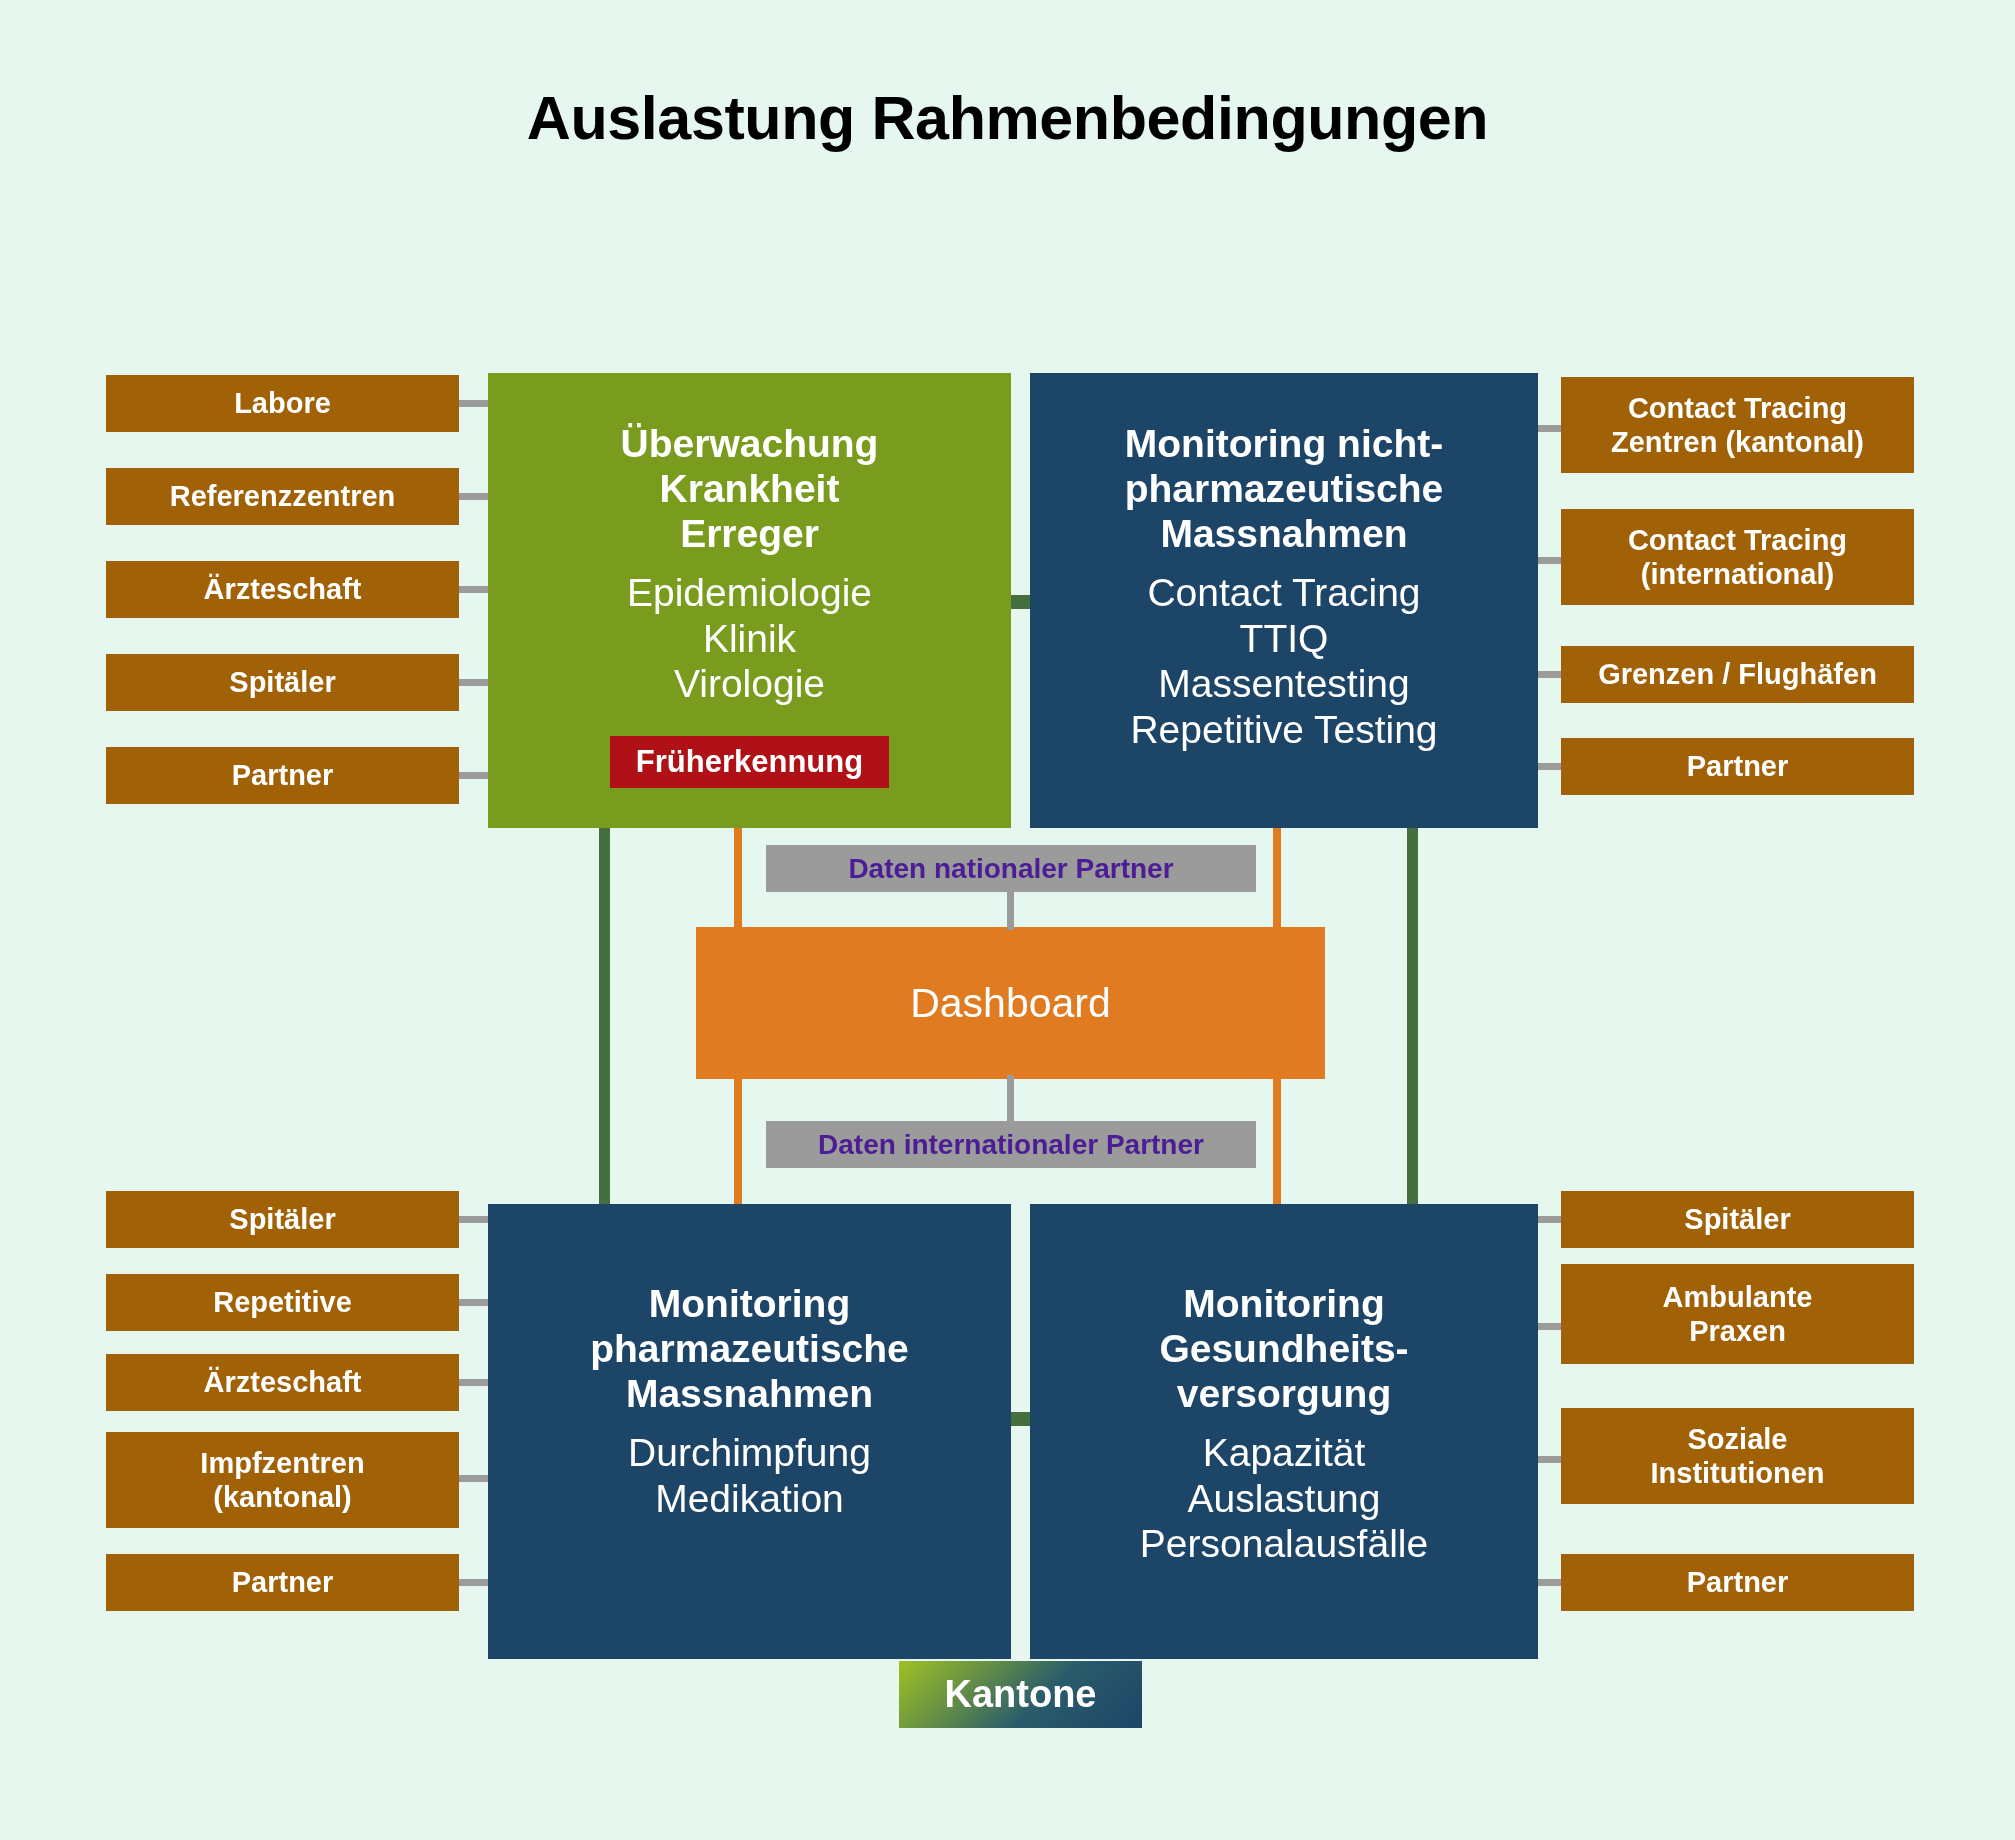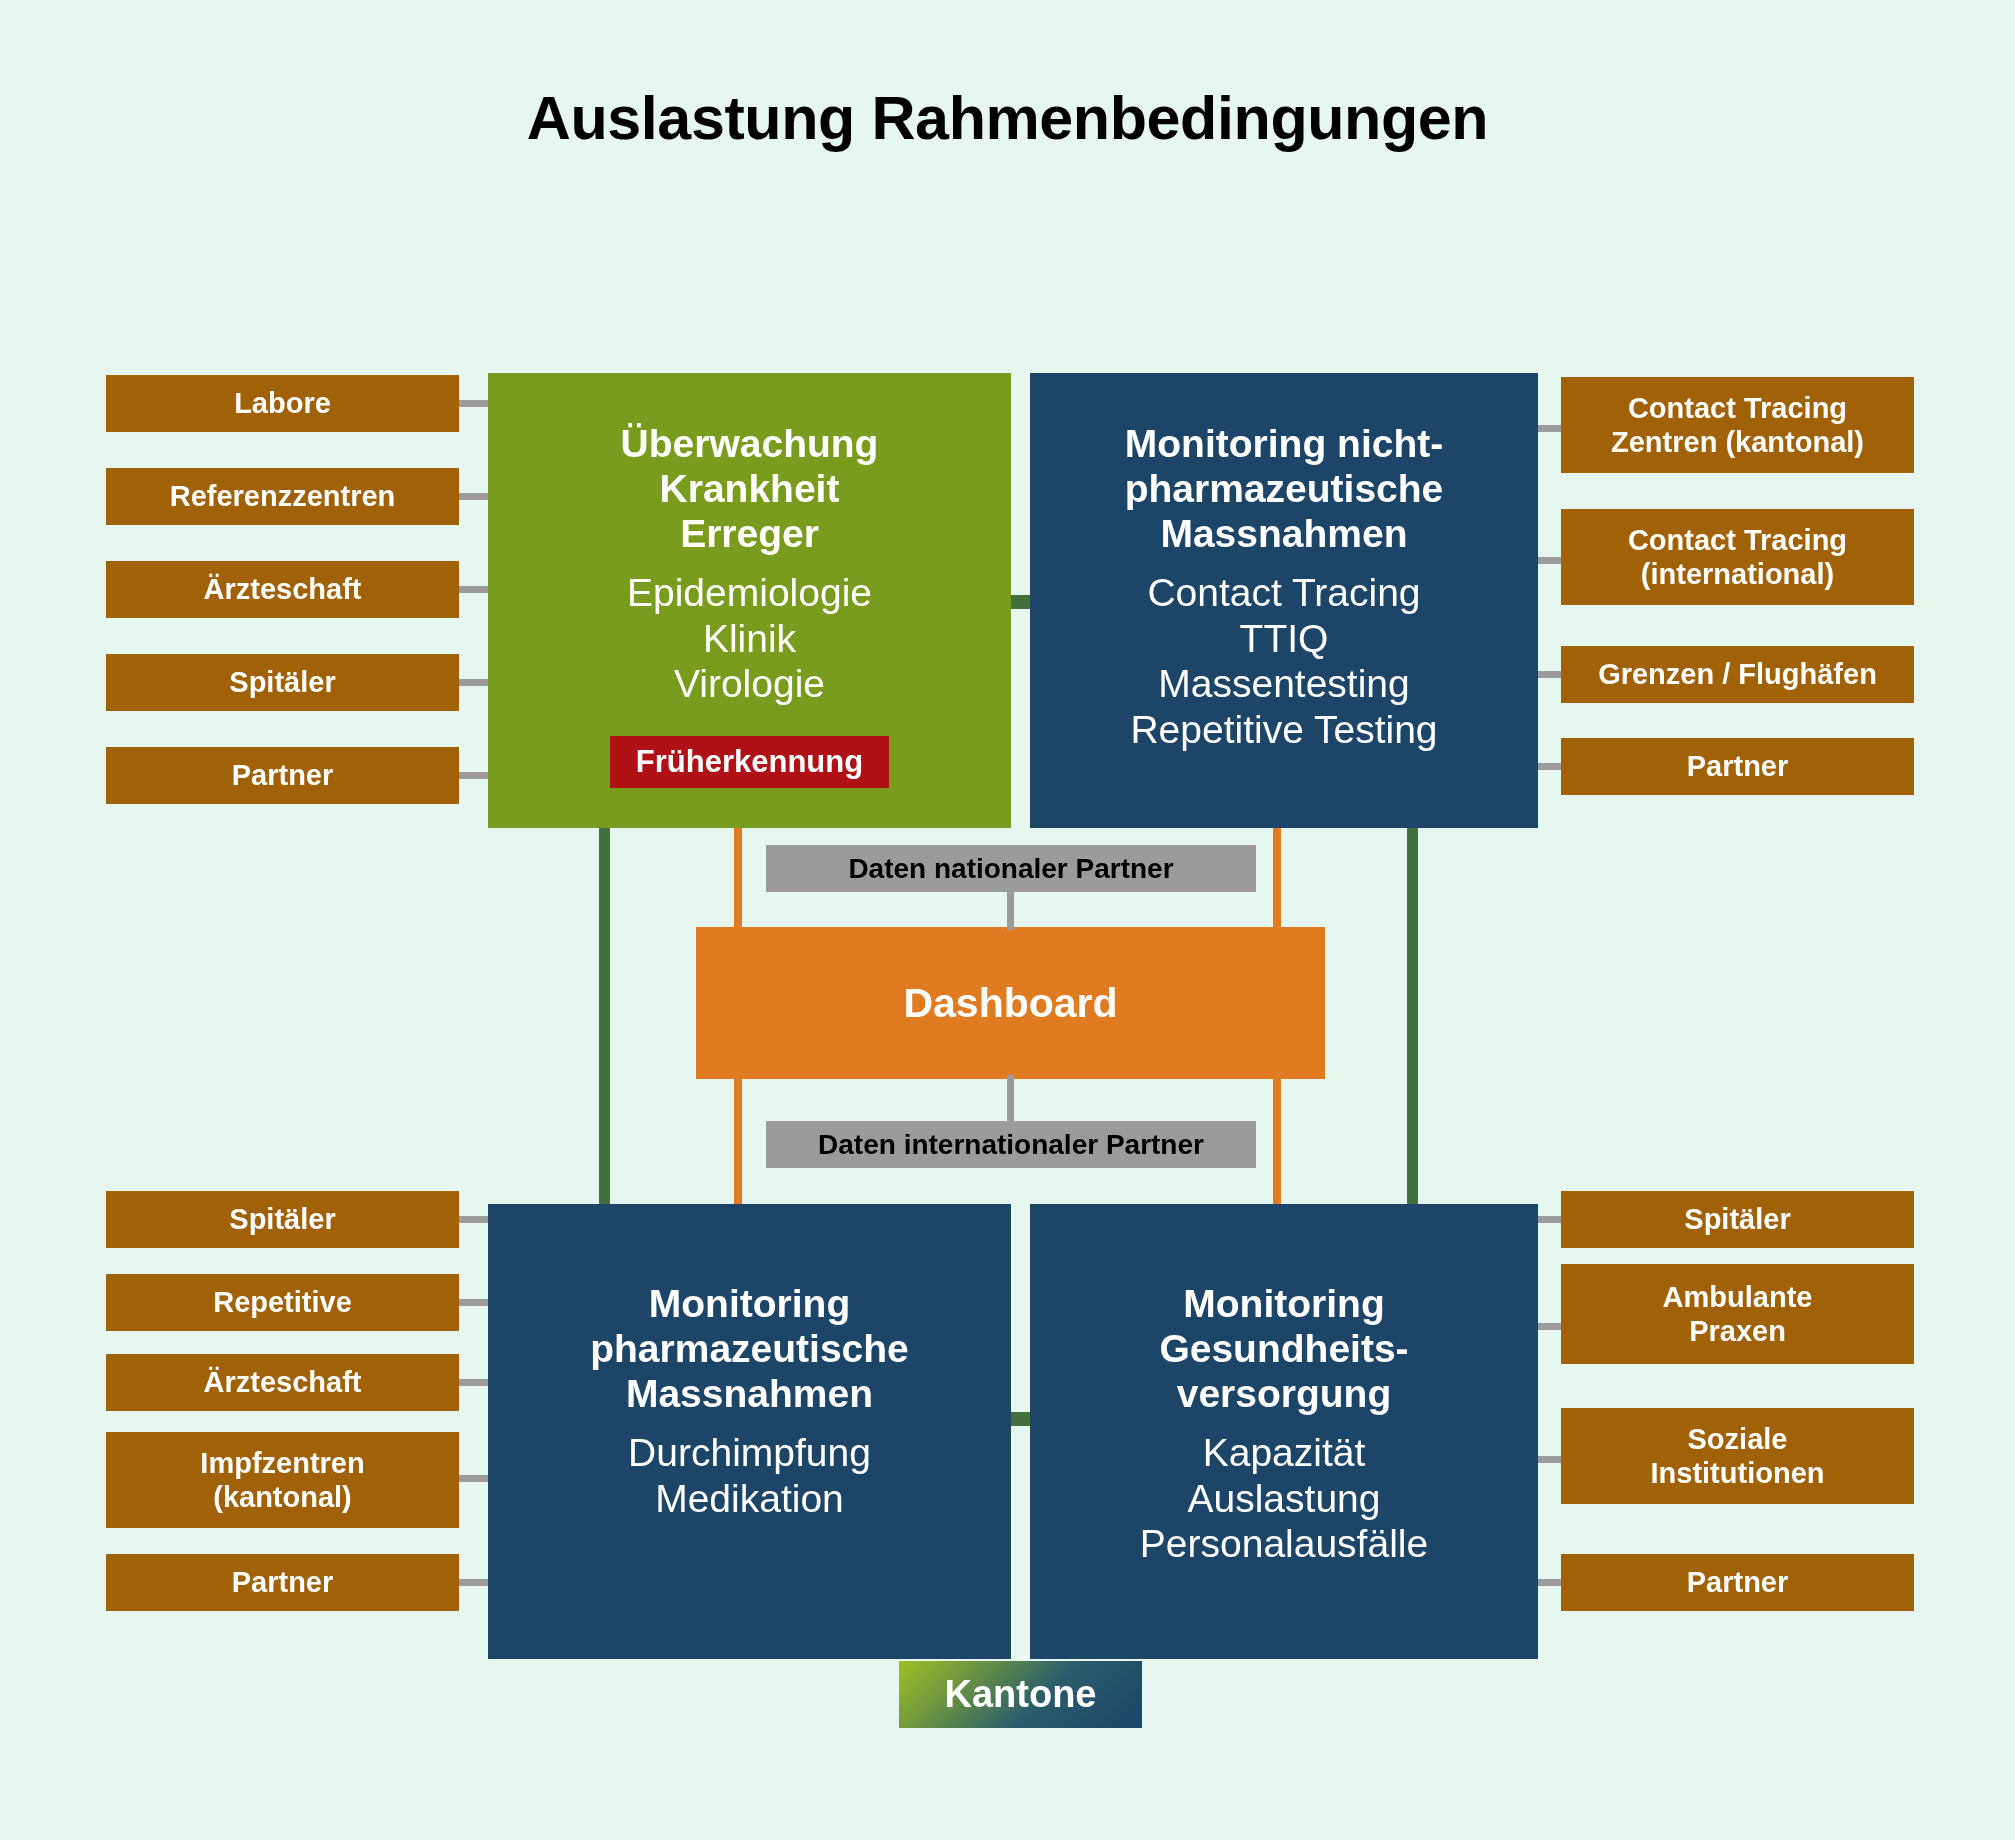--- a/index.html
+++ b/index.html
@@ -65,40 +65,40 @@
     font-weight:bold;font-size:31px;
     padding:10px 26px 11.4px 26px;
     line-height:1;
   }
 
   
   .dashboard{
     position:absolute;left:696px;top:927px;width:629px;height:152px;
     background:#e07b21;
     display:flex;align-items:center;justify-content:center;
-    color:#ffffff;font-weight:bold;font-size:41px;
+    color:#ffffff;font-weight:normal;font-size:41px;
     z-index:5;
   }
 
   
   .chip{
     position:absolute;
     background:#a16207;color:#ffffff;
     display:flex;align-items:center;justify-content:center;
     text-align:center;
     font-weight:bold;font-size:29px;line-height:1.18;
     z-index:4;
   }
   .chip-l{left:106px;width:353px;}
   .chip-r{left:1561px;width:353px;}
 
   
   .chip-data{
     position:absolute;
-    background:#9b9b9b;color:#000000;
+    background:#9b9b9b;color:#4c1d95;
     display:flex;align-items:center;justify-content:center;
     font-weight:bold;font-size:28px;
     height:47px;z-index:6;
   }
   #chip-nat {left:766px;top:845px;width:490px;}
   #chip-int {left:766px;top:1121px;width:490px;}
 
   
   .conn{position:absolute;background:#9b9b9b;z-index:2;}
   .conn-v-green{position:absolute;background:#43703e;z-index:3;}

